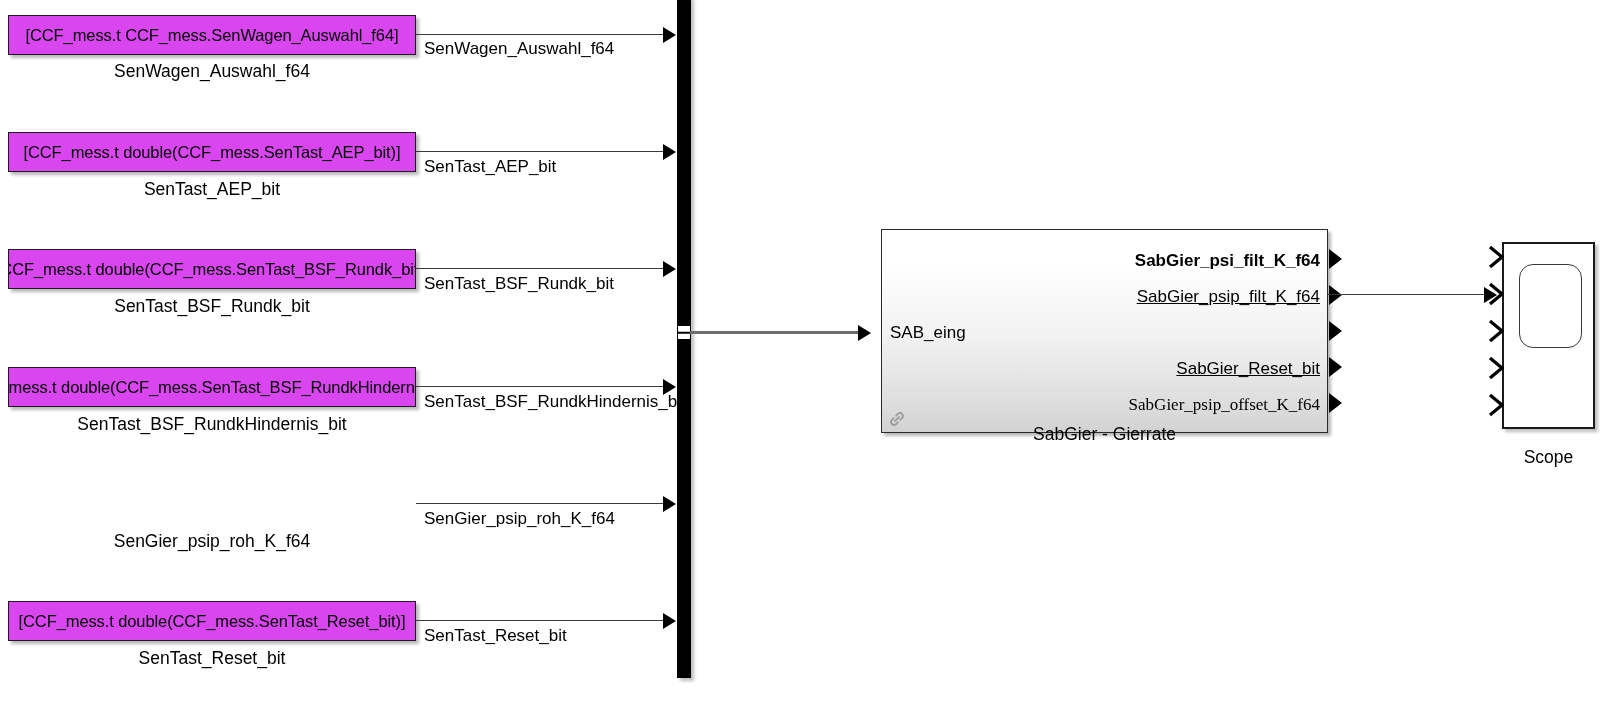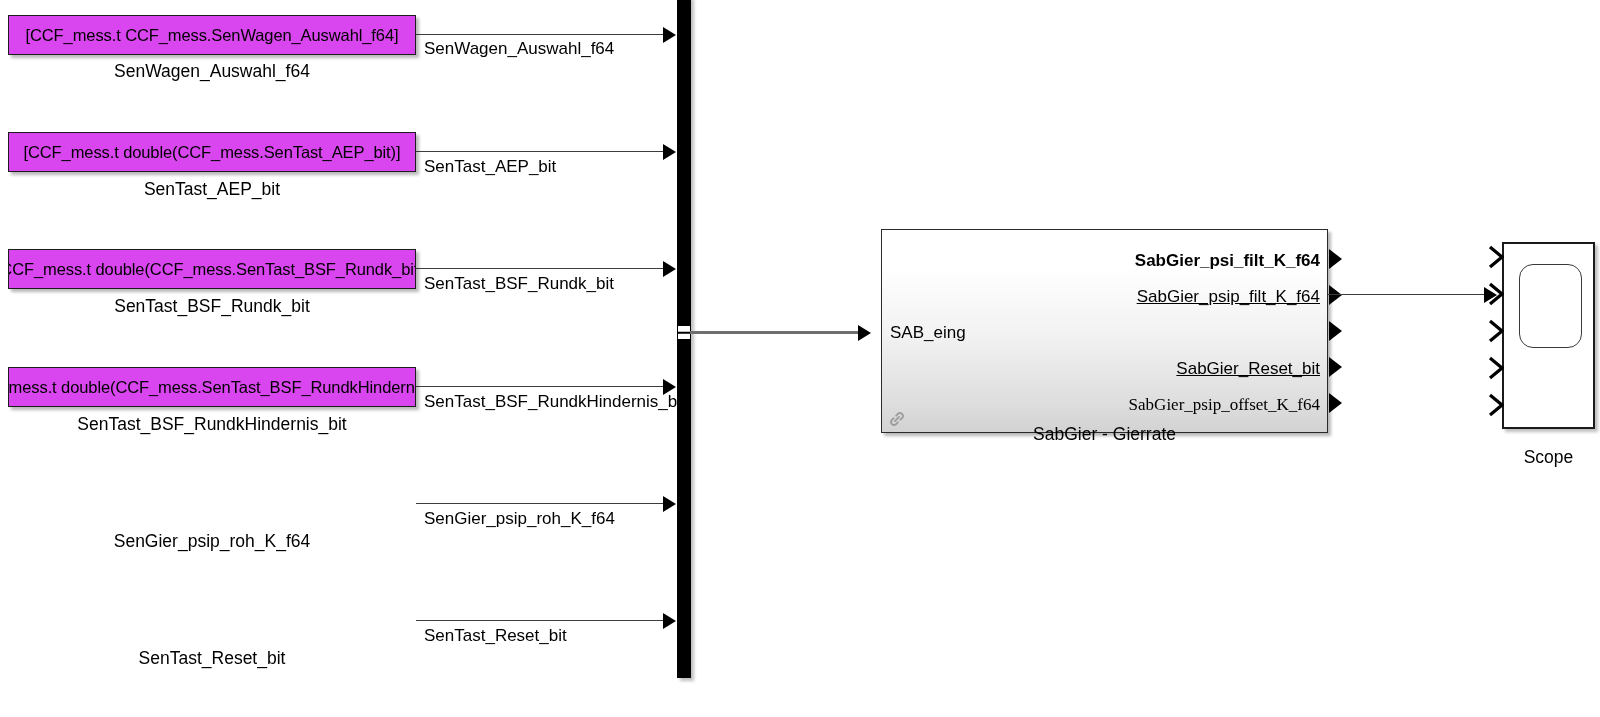--- a/index.html
+++ b/index.html
@@ -181,20 +181,23 @@
   <div class="blk-caption" style="left:8px; top:416px; width:408px;">SenTast_BSF_RundkHindernis_bit</div>
   <div class="wire" style="left:416px; top:386px; width:255px;"></div>
   <div class="arrow-head" style="left:663px; top:379px;"></div>
   <div class="sig-label" style="left:424px; top:393px;">SenTast_BSF_RundkHindernis_bit</div>
 
   <div class="blk-caption" style="left:8px; top:533px; width:408px;">SenGier_psip_roh_K_f64</div>
   <div class="wire" style="left:416px; top:503px; width:255px;"></div>
   <div class="arrow-head" style="left:663px; top:496px;"></div>
   <div class="sig-label" style="left:424px; top:510px;">SenGier_psip_roh_K_f64</div>
 
+  <div class="src-block" style="left:8px; top:601px; width:408px; height:40px;">
+    <span class="src-expr">[CCF_mess.t double(CCF_mess.SenTast_Reset_bit)]</span>
+  </div>
   <div class="blk-caption" style="left:8px; top:650px; width:408px;">SenTast_Reset_bit</div>
   <div class="wire" style="left:416px; top:620px; width:255px;"></div>
   <div class="arrow-head" style="left:663px; top:613px;"></div>
   <div class="sig-label" style="left:424px; top:627px;">SenTast_Reset_bit</div>
 
   <div class="mux-bar" style="left:677px; top:-4px; width:14px; height:682px;"></div>
   <div class="mux-out-marker" style="left:678px; top:324px; width:12px; height:17px;"></div>
 
   <div class="wire bus" style="left:690px; top:331px; width:173px;"></div>
   <div class="arrow-head" style="left:858px; top:325px;"></div>

